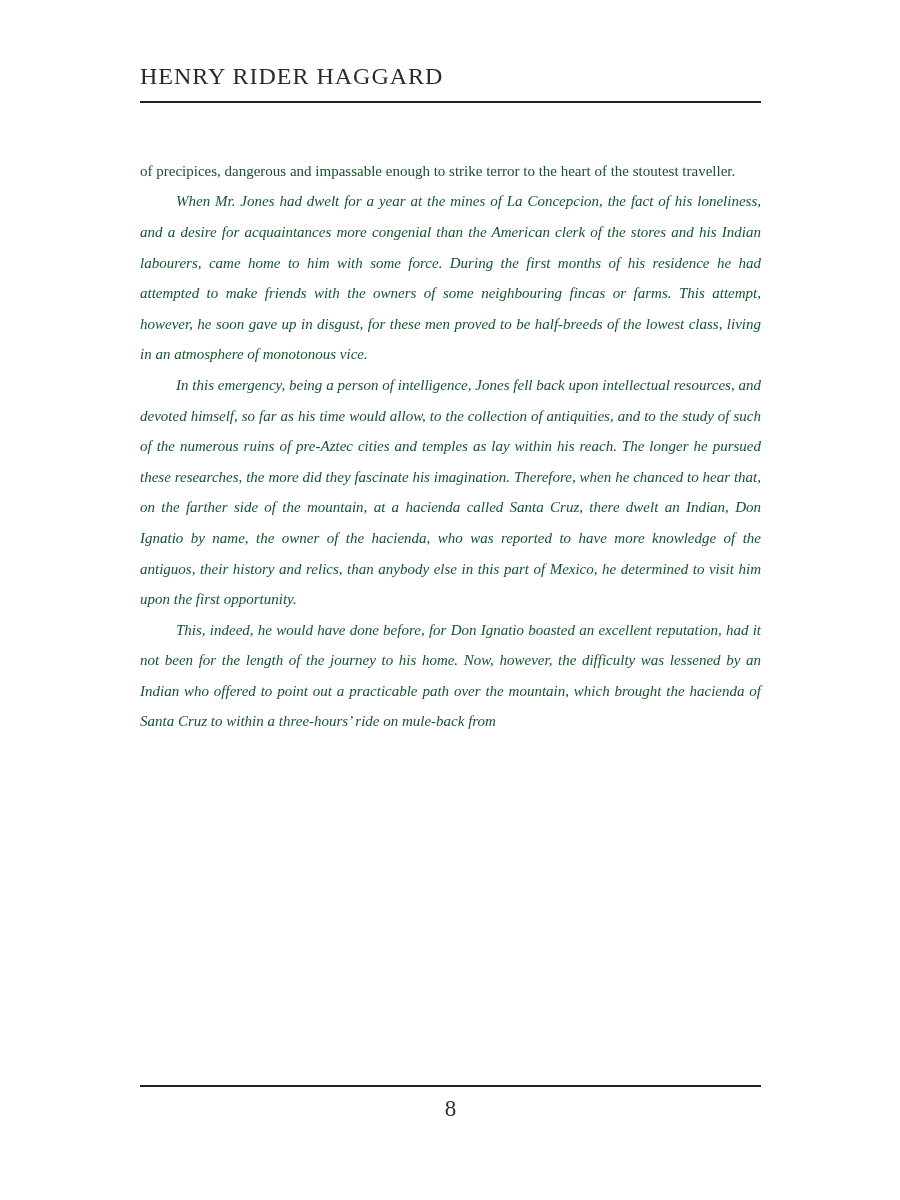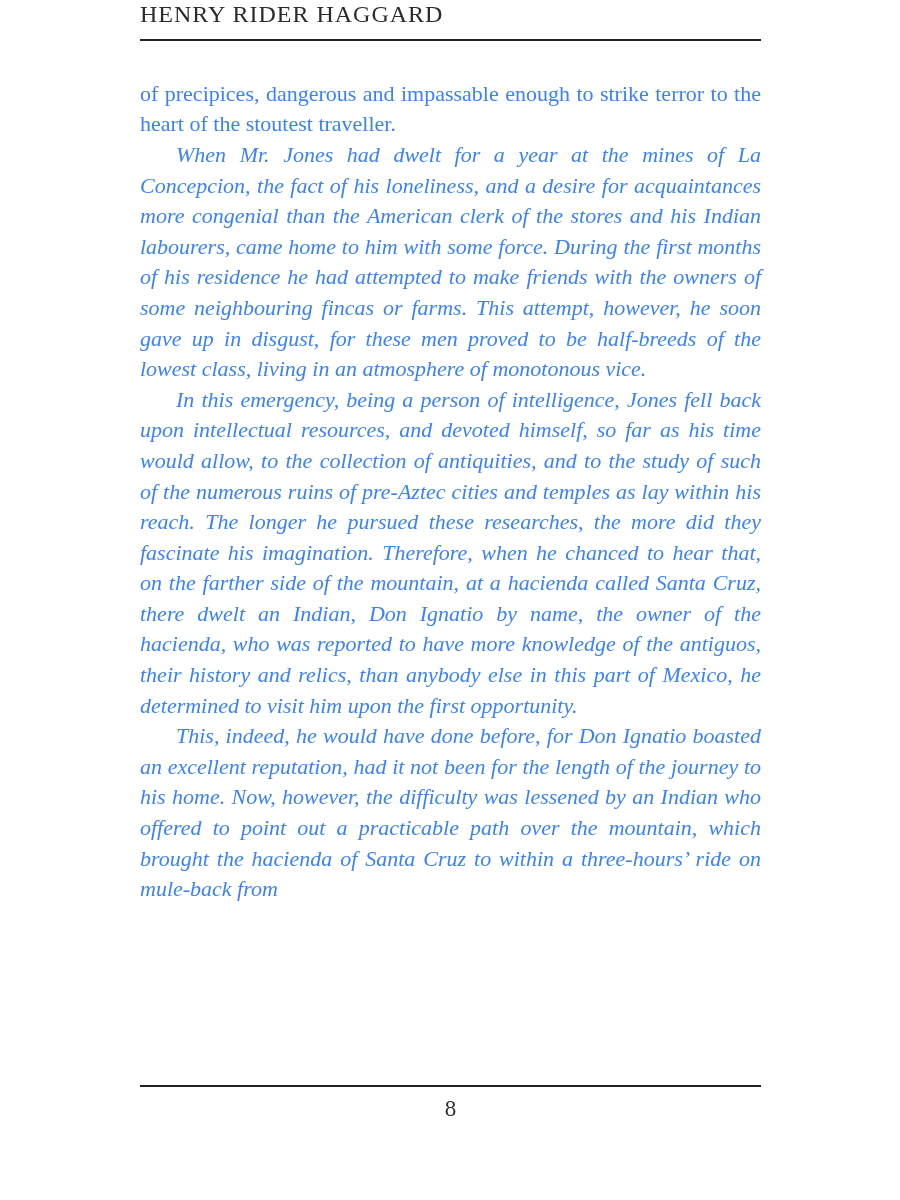--- a/index.html
+++ b/index.html
@@ -18,38 +18,39 @@
       overflow: hidden;
     }
     .content-col {
       position: absolute;
       left: 140px;
       width: 621px;
       top: 0;
     }
     .running-header {
       margin: 0;
+      padding-top: 62px;
       font-size: 24px;
       font-weight: 400;
       letter-spacing: 1px;
       color: #2b2b2b;
       line-height: 1.2;
     }
     .header-rule {
       border: none;
       border-top: 2px solid #222222;
       margin: 10px 0 0 0;
       width: 100%;
     }
     .page-body {
-      margin-top: 38px;
-      font-size: 22px;
+      margin-top: 53px;
+      font-size: 15px;
       line-height: 30.6px;
       text-align: justify;
-      color: #3b82f6;
+      color: #14532d;
     }
     .page-body p {
       margin: 0;
       padding: 0;
     }
     .page-body p.indent {
       text-indent: 36px;
       font-style: italic;
     }
     .footer-rule {

